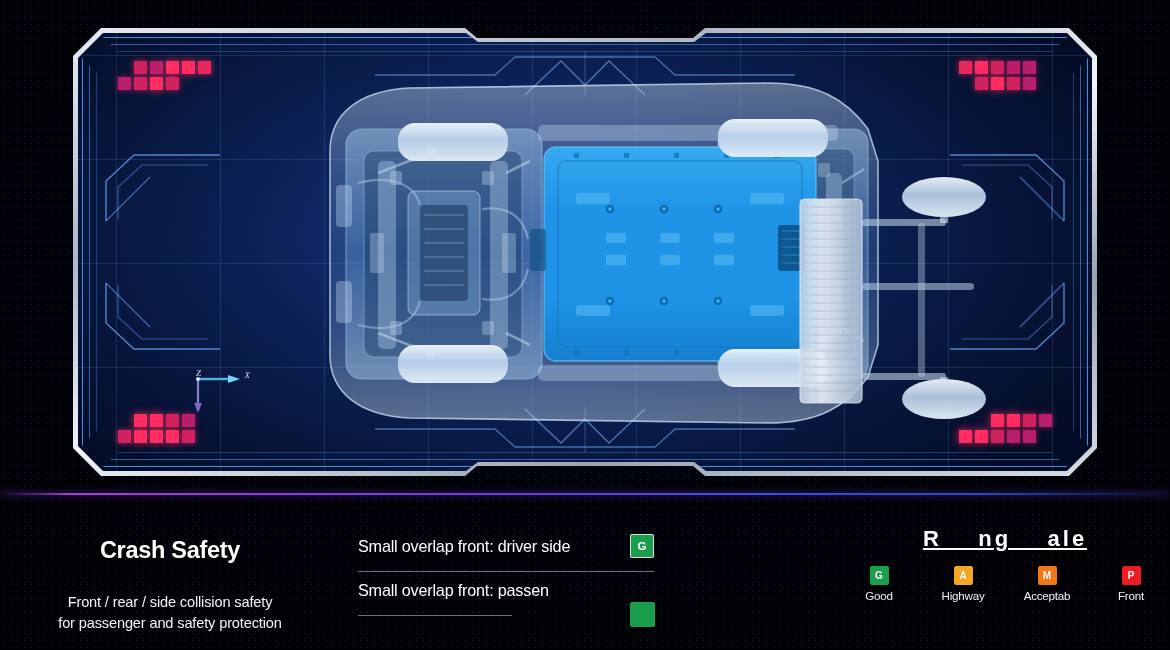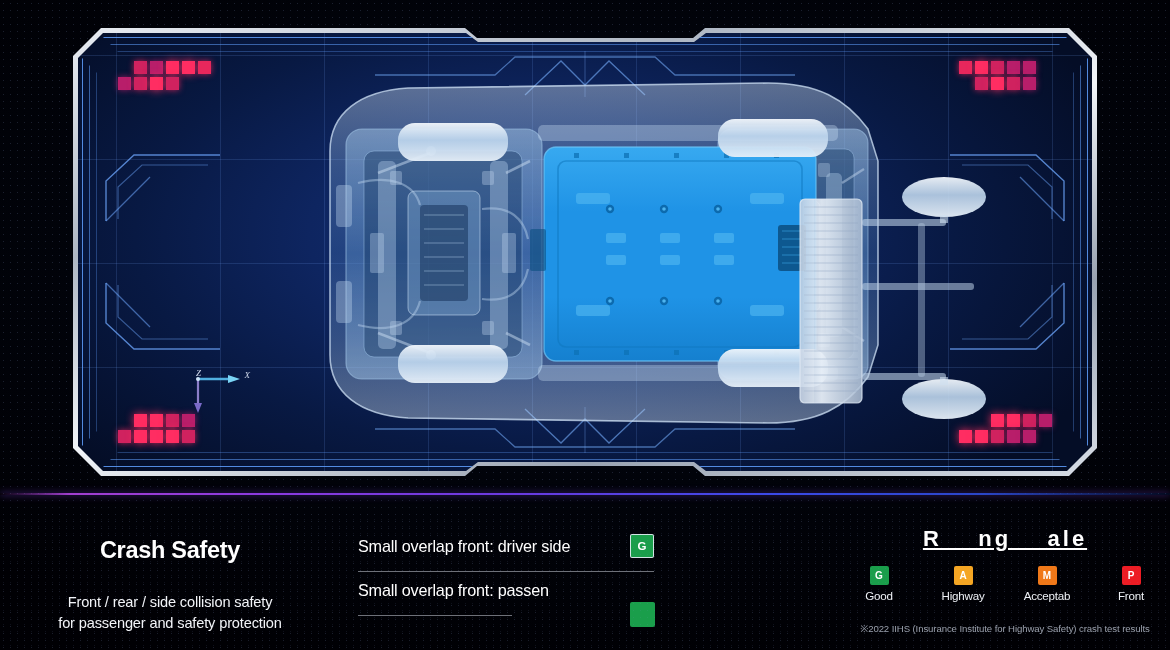--- a/index.html
+++ b/index.html
@@ -627,16 +627,15 @@
         <div class="scale-item">
           <div class="scale-chip" style="background:#f07818">M</div>
           <div class="scale-name">Acceptab</div>
         </div>
         <div class="scale-item">
           <div class="scale-chip" style="background:#ed1c24">P</div>
           <div class="scale-name">Front</div>
         </div>
       </div>
 
-      <div class="footnote">※2022 IIHS (Insurance Institute for Highway Safety) crash test results</div>
     </div>
   </div>
 </div>
 
 </body></html>

